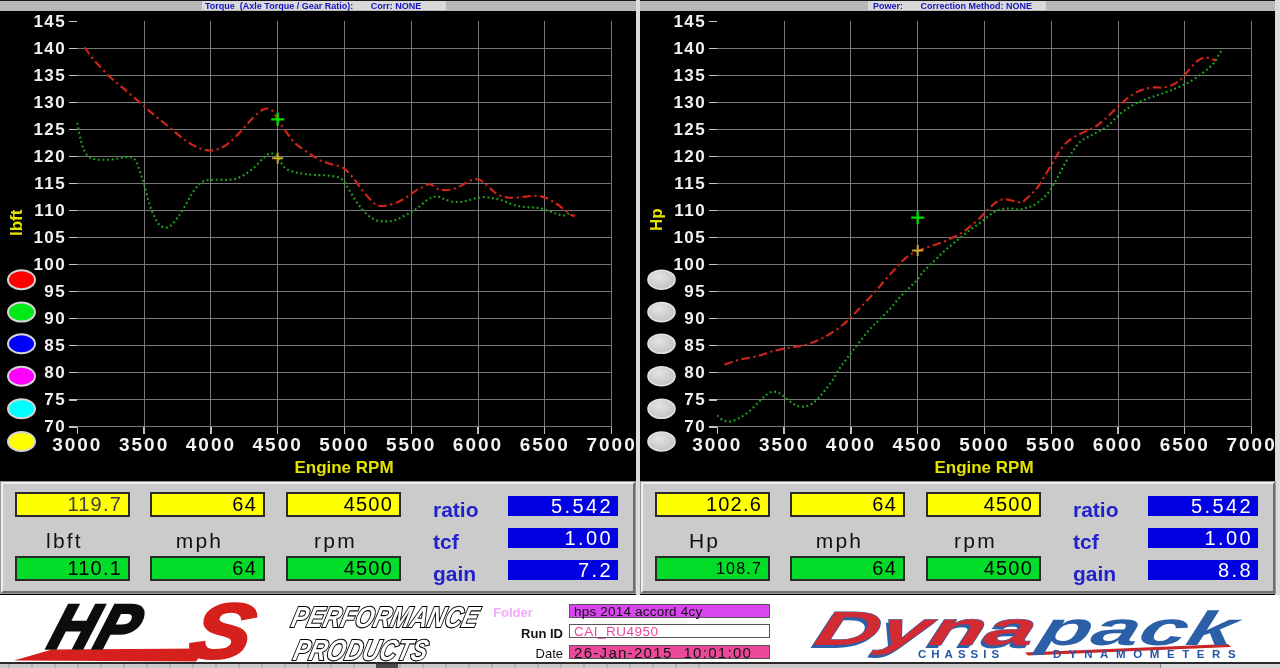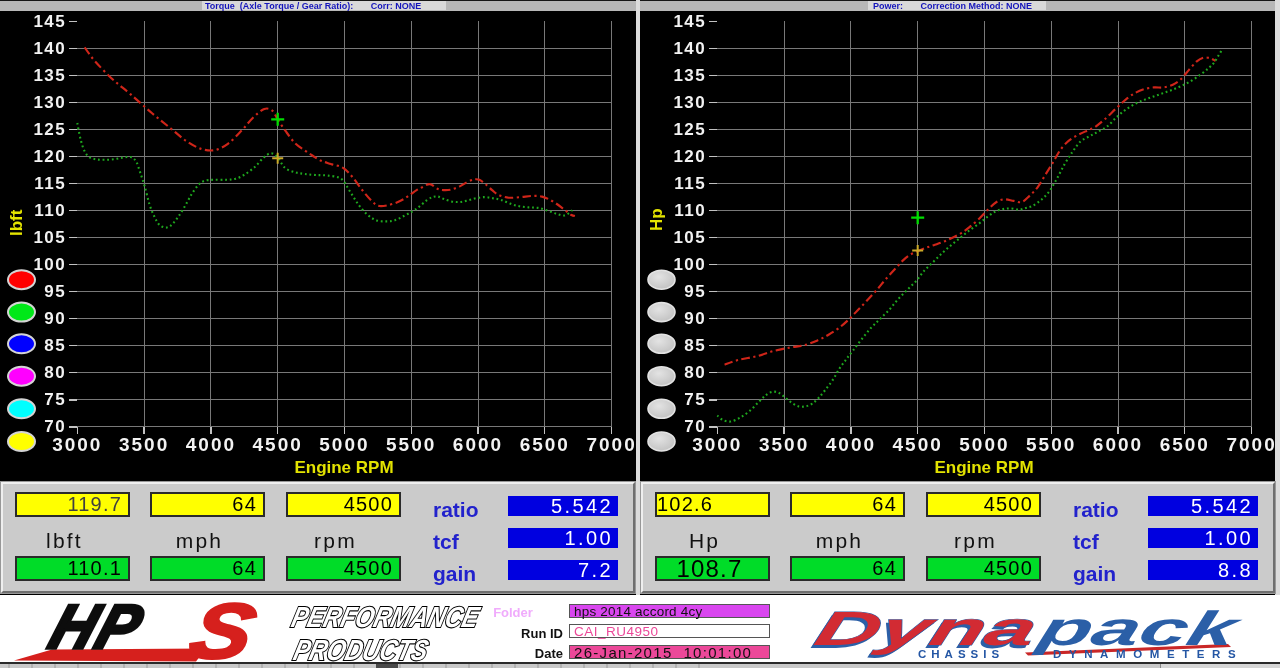--- a/index.html
+++ b/index.html
@@ -116,27 +116,27 @@
     <div style="position:absolute;left:150px;top:556px;width:115px;height:25px;background:#00dc28;border:2px solid #2a2a2a;box-sizing:border-box;color:#000;font-size:20px;text-align:right;padding-right:6px;line-height:21px;letter-spacing:1.2px">64</div>
     <div style="position:absolute;left:286px;top:556px;width:115px;height:25px;background:#00dc28;border:2px solid #2a2a2a;box-sizing:border-box;color:#000;font-size:20px;text-align:right;padding-right:6px;line-height:21px;letter-spacing:1.2px">4500</div>
     <div style="position:absolute;left:433px;top:498px;font-size:21px;font-weight:bold;color:#2222cc">ratio</div>
     <div style="position:absolute;left:508px;top:496px;width:110px;height:20px;background:#0000e0;border:0px solid #2a2a2a;box-sizing:border-box;color:#fff;font-size:20px;text-align:right;padding-right:5px;line-height:20px;letter-spacing:2.4px">5.542</div>
     <div style="position:absolute;left:433px;top:530px;font-size:21px;font-weight:bold;color:#2222cc">tcf</div>
     <div style="position:absolute;left:508px;top:528px;width:110px;height:20px;background:#0000e0;border:0px solid #2a2a2a;box-sizing:border-box;color:#fff;font-size:20px;text-align:right;padding-right:5px;line-height:20px;letter-spacing:2.4px">1.00</div>
     <div style="position:absolute;left:433px;top:562px;font-size:21px;font-weight:bold;color:#2222cc">gain</div>
     <div style="position:absolute;left:508px;top:560px;width:110px;height:20px;background:#0000e0;border:0px solid #2a2a2a;box-sizing:border-box;color:#fff;font-size:20px;text-align:right;padding-right:5px;line-height:20px;letter-spacing:2.4px">7.2</div>
 <div style="position:absolute;left:640px;top:481px;width:636px;height:113px;background:#989898"></div>
     <div style="position:absolute;left:641px;top:482px;width:634px;height:111px;background:#cbcbcb;border:2px solid;border-color:#efefef #6f6f6f #6f6f6f #efefef;box-sizing:border-box"></div>
-    <div style="position:absolute;left:655px;top:492px;width:115px;height:25px;background:#ffff00;border:2px solid #2a2a2a;box-sizing:border-box;color:#000;font-size:20px;padding-right:6px;line-height:21px;letter-spacing:1.2px">102.6</div>
+    <div style="position:absolute;left:655px;top:492px;width:115px;height:25px;background:#ffff00;border:2px solid #2a2a2a;box-sizing:border-box;color:#000;font-size:20px;text-align:right;padding-right:6px;line-height:21px;letter-spacing:1.2px">102.6</div>
     <div style="position:absolute;left:790px;top:492px;width:115px;height:25px;background:#ffff00;border:2px solid #2a2a2a;box-sizing:border-box;color:#000;font-size:20px;text-align:right;padding-right:6px;line-height:21px;letter-spacing:1.2px">64</div>
     <div style="position:absolute;left:926px;top:492px;width:115px;height:25px;background:#ffff00;border:2px solid #2a2a2a;box-sizing:border-box;color:#000;font-size:20px;text-align:right;padding-right:6px;line-height:21px;letter-spacing:1.2px">4500</div>
     <div style="position:absolute;left:647px;top:529px;width:115px;text-align:center;font-size:21px;color:#111;letter-spacing:2.2px">Hp</div>
     <div style="position:absolute;left:782px;top:529px;width:115px;text-align:center;font-size:21px;color:#111;letter-spacing:2.2px">mph</div>
     <div style="position:absolute;left:918px;top:529px;width:115px;text-align:center;font-size:21px;color:#111;letter-spacing:2.2px">rpm</div>
-    <div style="position:absolute;left:655px;top:556px;width:115px;height:25px;background:#00dc28;border:2px solid #2a2a2a;box-sizing:border-box;color:#000;font-size:24px;text-align:center;padding-right:6px;line-height:21px;letter-spacing:1.2px">108.7</div>
+    <div style="position:absolute;left:655px;top:556px;width:115px;height:25px;background:#00dc28;border:2px solid #2a2a2a;box-sizing:border-box;color:#000;font-size:16px;text-align:right;padding-right:6px;line-height:21px;letter-spacing:1.2px">108.7</div>
     <div style="position:absolute;left:790px;top:556px;width:115px;height:25px;background:#00dc28;border:2px solid #2a2a2a;box-sizing:border-box;color:#000;font-size:20px;text-align:right;padding-right:6px;line-height:21px;letter-spacing:1.2px">64</div>
     <div style="position:absolute;left:926px;top:556px;width:115px;height:25px;background:#00dc28;border:2px solid #2a2a2a;box-sizing:border-box;color:#000;font-size:20px;text-align:right;padding-right:6px;line-height:21px;letter-spacing:1.2px">4500</div>
     <div style="position:absolute;left:1073px;top:498px;font-size:21px;font-weight:bold;color:#2222cc">ratio</div>
     <div style="position:absolute;left:1148px;top:496px;width:110px;height:20px;background:#0000e0;border:0px solid #2a2a2a;box-sizing:border-box;color:#fff;font-size:20px;text-align:right;padding-right:5px;line-height:20px;letter-spacing:2.4px">5.542</div>
     <div style="position:absolute;left:1073px;top:530px;font-size:21px;font-weight:bold;color:#2222cc">tcf</div>
     <div style="position:absolute;left:1148px;top:528px;width:110px;height:20px;background:#0000e0;border:0px solid #2a2a2a;box-sizing:border-box;color:#fff;font-size:20px;text-align:right;padding-right:5px;line-height:20px;letter-spacing:2.4px">1.00</div>
     <div style="position:absolute;left:1073px;top:562px;font-size:21px;font-weight:bold;color:#2222cc">gain</div>
     <div style="position:absolute;left:1148px;top:560px;width:110px;height:20px;background:#0000e0;border:0px solid #2a2a2a;box-sizing:border-box;color:#fff;font-size:20px;text-align:right;padding-right:5px;line-height:20px;letter-spacing:2.4px">8.8</div>
 <div style="position:absolute;left:0;top:595px;width:1280px;height:67px;background:#fff"></div>
 <svg style="position:absolute;left:0;top:595px" width="1280" height="67" viewBox="0 595 1280 67">
@@ -163,19 +163,19 @@
       <g transform="translate(1036,645) skewX(-16) scale(1.79,1)">
         <text font-size="48" font-weight="bold" font-style="italic" fill="#2b5fa7" style="font-family:'Liberation Sans',sans-serif">pack</text>
       </g>
       <text x="918" y="658" font-size="11.5" font-weight="bold" letter-spacing="5" fill="#2456a4" style="font-family:'Liberation Sans',sans-serif">CHASSIS</text>
       <text x="1053" y="658" font-size="11.5" font-weight="bold" letter-spacing="7.6" fill="#2456a4" style="font-family:'Liberation Sans',sans-serif">DYNAMOMETERS</text>
     </svg>
 <div style="position:absolute;left:463px;top:605.0px;width:100px;text-align:center;font-size:13px;font-weight:bold;color:#f0abfc">Folder</div>
 <div style="position:absolute;left:569px;top:603.5px;width:201px;height:14px;background:#d946ef;border:1px solid #555;box-sizing:border-box;font-size:13.5px;line-height:13px;padding-left:4px;color:#111;letter-spacing:0.2px;white-space:nowrap">hps 2014 accord 4cy</div>
 <div style="position:absolute;left:463px;top:625.5px;width:100px;text-align:right;font-size:13px;font-weight:bold;color:#111">Run ID</div>
 <div style="position:absolute;left:569px;top:624px;width:201px;height:14px;background:#fff;border:1px solid #555;box-sizing:border-box;font-size:13.5px;line-height:13px;padding-left:4px;color:#ec4899;letter-spacing:0.5px;white-space:nowrap">CAI_RU4950</div>
-<div style="position:absolute;left:463px;top:646.0px;width:100px;text-align:right;font-size:13px;font-weight:bold;color:#111">Date</div>
+<div style="position:absolute;left:463px;top:646.0px;width:100px;text-align:right;font-size:13px;font-weight:normal;color:#111">Date</div>
 <div style="position:absolute;left:569px;top:644.5px;width:201px;height:14px;background:#ec4899;border:1px solid #555;box-sizing:border-box;font-size:15px;line-height:13px;padding-left:4px;color:#111;letter-spacing:1.3px;white-space:nowrap">26-Jan-2015&nbsp; 10:01:00</div>
 <div style="position:absolute;left:0;top:662px;width:1280px;height:1.5px;background:#2a2a2a"></div>
 <div style="position:absolute;left:0;top:663.5px;width:1280px;height:4.5px;background:#c9c9c9"></div>
 <div style="position:absolute;left:8px;top:663.5px;width:700px;height:4.5px;background:repeating-linear-gradient(90deg,#b2b2b2 0,#b2b2b2 2px,#c9c9c9 2px,#c9c9c9 23px)"></div>
 <div style="position:absolute;left:376px;top:663.5px;width:22px;height:4.5px;background:#4a4a4a"></div>
 <div style="position:absolute;left:1160px;top:663.5px;width:120px;height:4.5px;background:#d6d6d6;border-left:1px solid #888;box-sizing:border-box"></div>
 </div>
 </body></html>

